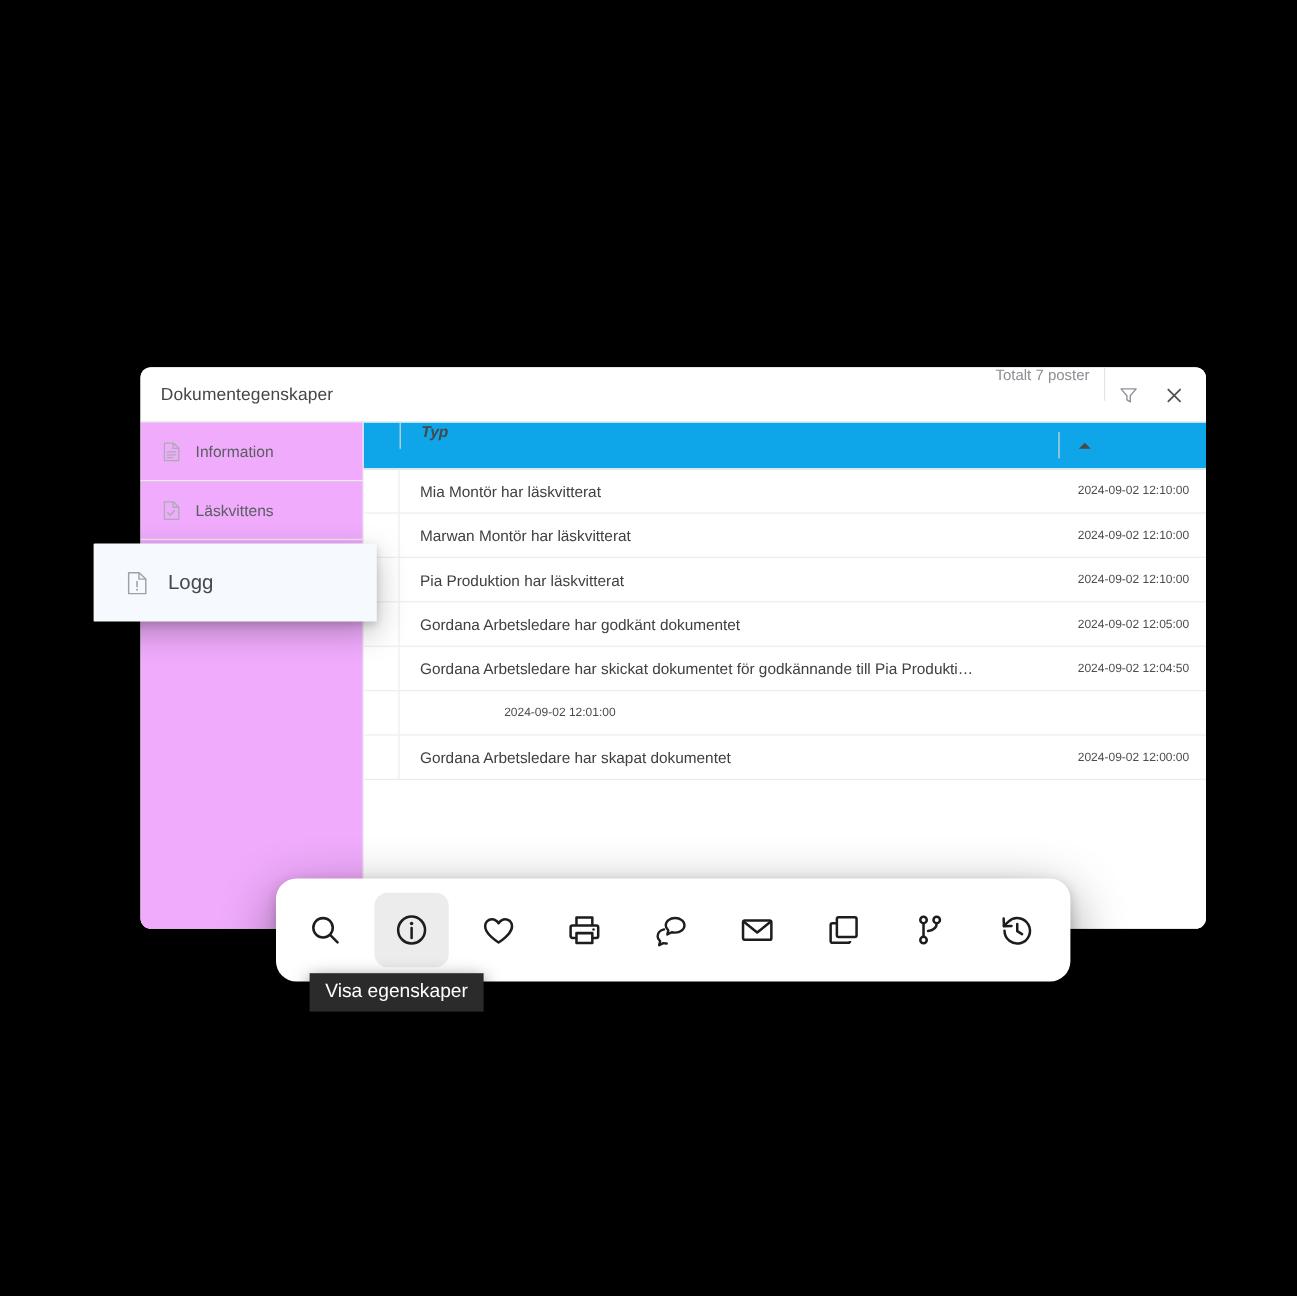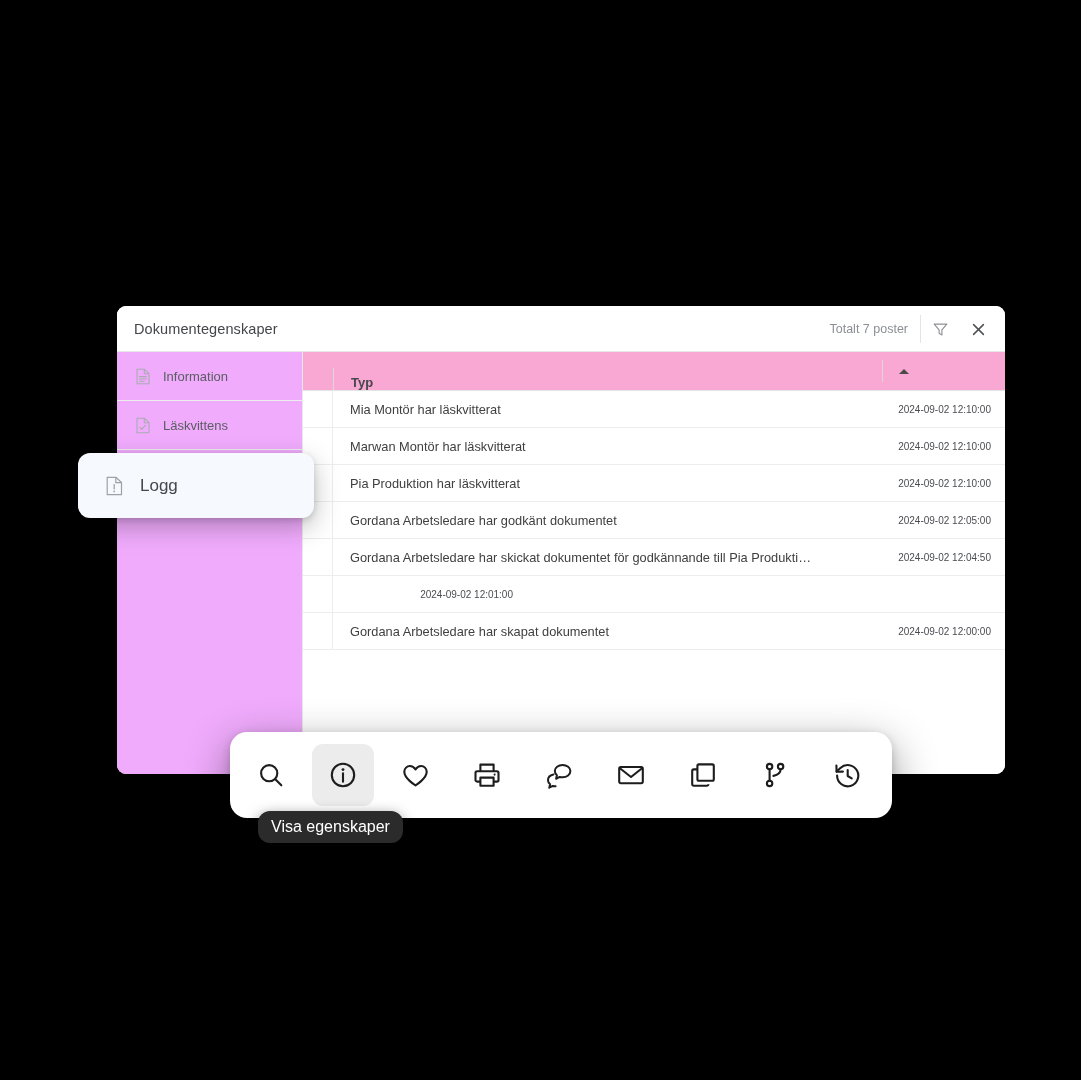--- a/index.html
+++ b/index.html
@@ -52,21 +52,20 @@
     letter-spacing: 0.1px;
     white-space: nowrap;
   }
 
   .header-right {
     position: absolute;
     right: 0;
     top: 0;
     height: 46px;
     display: flex;
-    align-items: center;
   }
 
   .total-count {
     font-size: 12.5px;
     color: #8b8e93;
     white-space: nowrap;
     padding-right: 12px;
   }
 
   .hdr-divider {
@@ -124,21 +123,21 @@
   }
 
   
   .logg-card {
     position: absolute;
     left: 78px;
     top: 453px;
     width: 236px;
     height: 65px;
     background: #f6f9fd;
-    border-radius: 12px;
+    border-radius: 1px;
     box-shadow: 0 9px 26px rgba(0,0,0,0.26), 0 2px 6px rgba(0,0,0,0.14);
     display: flex;
     align-items: center;
     padding-left: 26px;
     box-sizing: border-box;
     cursor: pointer;
     z-index: 30;
     text-align: right;
   }
   .logg-card .si-icon {
@@ -163,24 +162,25 @@
     top: 46px;
     width: 702px;
     height: 422px;
     background: #ffffff;
     overflow: hidden;
   }
 
   .table-head {
     position: relative;
     height: 38px;
-    background: #f9a8d4;
+    background: #0ea5e9;
     border-bottom: 1px solid #e4e4e4;
     display: flex;
-    align-items: flex-end;
+    align-items: flex-start;
+    font-style: italic;
   }
   .th-gutter {
     width: 30px;
     height: 38px;
     flex: none;
   }
   .th-sep {
     width: 1px;
     height: 22px;
     background: #d9d9d9;
@@ -280,21 +280,21 @@
 
   .tooltip {
     position: absolute;
     left: 258px;
     top: 811px;
     height: 32px;
     padding: 0 13px;
     background: #2b2b2b;
     color: #ffffff;
     font-size: 16px;
-    border-radius: 12px;
+    border-radius: 0;
     display: flex;
     align-items: center;
     white-space: nowrap;
     z-index: 50;
     box-shadow: 0 4px 14px rgba(0,0,0,0.5);
   }
 </style>
 </head>
 <body>
 

